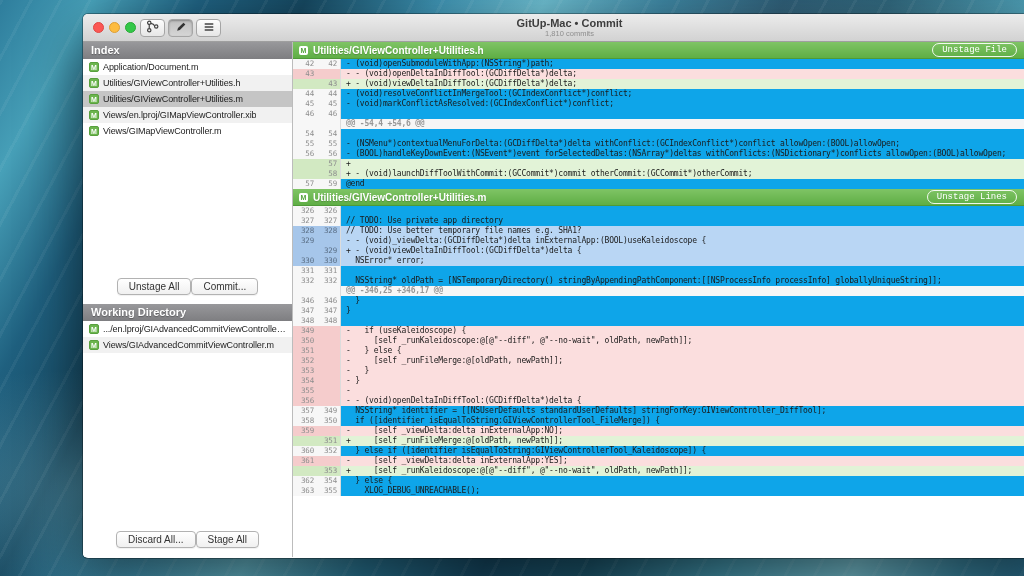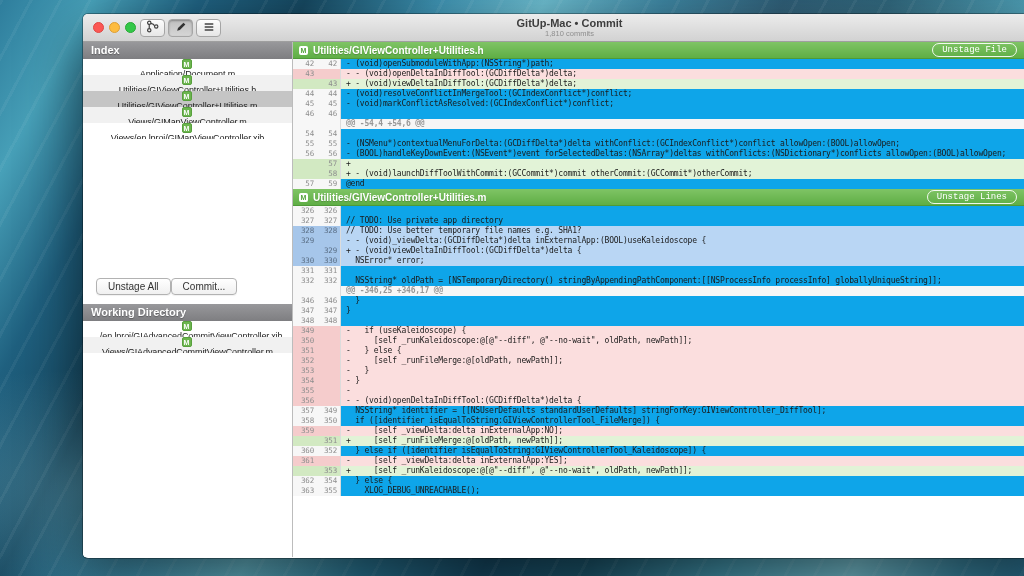--- a/index.html
+++ b/index.html
@@ -54,31 +54,31 @@
   .content { display:flex; height:515px; background:#fff; }
   .sidebar { width:210px; flex:none; display:flex; flex-direction:column; border-right:1px solid #bcbcbc; background:#fff; }
   .section-index { height:262px; display:flex; flex-direction:column; }
   .section-wd { flex:1; display:flex; flex-direction:column; }
   .section-header {
     height:17px; flex:none; background:linear-gradient(#98989b,#7e7e81);
     color:#fff; font-size:11px; font-weight:bold; line-height:17px;
     padding-left:8px; text-shadow:0 1px 1px rgba(0,0,0,0.3);
   }
   .file-list { flex:none; }
-  .file-row { height:16px; display:flex; align-items:center; padding:0 4px; white-space:nowrap; overflow:hidden;flex-direction:column; }
+  .file-row { height:16px; display:flex; align-items:center; padding:0 4px; white-space:nowrap; overflow:hidden; }
   .file-row:nth-child(even) { background:#f1f1f1; }
   .file-row.selected { background:#c5c5c5; }
   .status-icon {
     width:10px; height:10px; flex:none; margin:0 4px 0 2px; border-radius:2px;
     background:#6cb54e; border:1px solid #58a03d; color:#fff;
     font-size:7px; font-weight:bold; line-height:9px; text-align:center;
   }
   .file-name { font-size:9px; color:#222; overflow:hidden; text-overflow:ellipsis; letter-spacing:-0.1px; }
   .side-spacer { flex:1; }
-  .btn-row { display:flex; justify-content:flex-start; padding:0 13px 9px 13px; flex:none; }
+  .btn-row { display:flex; justify-content:center; padding:0 13px 9px 13px; flex:none; }
   .side-btn {
     font-family:"Liberation Sans",sans-serif; font-size:10px; color:#333;
     background:linear-gradient(#ffffff,#f0f0f0); border:1px solid #b2b2b2; border-radius:4px;
     padding:2px 11px; box-shadow:0 1px 1px rgba(0,0,0,0.06);
   }
 
   
   .diff-pane { flex:1; position:relative; overflow:hidden; background:#fff; }
   .diff-scroll { position:absolute; inset:0 13px 0 0; overflow:hidden; }
   .diff-header {
@@ -175,25 +175,25 @@
               <div class="file-row">
                 <span class="status-icon">M</span>
                 <span class="file-name">Utilities/GIViewController+Utilities.h</span>
               </div>
               <div class="file-row selected">
                 <span class="status-icon">M</span>
                 <span class="file-name">Utilities/GIViewController+Utilities.m</span>
               </div>
               <div class="file-row">
                 <span class="status-icon">M</span>
+                <span class="file-name">Views/en.lproj/GIMapViewController.xib</span>
+              </div>
+              <div class="file-row">
+                <span class="status-icon">M</span>
                 <span class="file-name">Views/GIMapViewController.m</span>
-              </div>
-              <div class="file-row">
-                <span class="status-icon">M</span>
-                <span class="file-name">Views/en.lproj/GIMapViewController.xib</span>
               </div>
             </div>
           <div class="side-spacer"></div>
           <div class="btn-row">
             <button class="side-btn">Unstage All</button>
             <button class="side-btn">Commit...</button>
           </div>
         </div>
         <div class="section-wd">
           <div class="section-header">Working Directory</div>
@@ -201,20 +201,24 @@
               <div class="file-row">
                 <span class="status-icon">M</span>
                 <span class="file-name">.../en.lproj/GIAdvancedCommitViewController.xib</span>
               </div>
               <div class="file-row">
                 <span class="status-icon">M</span>
                 <span class="file-name">Views/GIAdvancedCommitViewController.m</span>
               </div>
             </div>
           <div class="side-spacer"></div>
+          <div class="btn-row">
+            <button class="side-btn">Discard All...</button>
+            <button class="side-btn">Stage All</button>
+          </div>
         </div>
       </div>
 
       <div class="diff-pane">
         <div class="diff-scroll">
 
           <div class="diff-header">
             <span class="dfile-icon">M</span>
             <span class="dfile-name">Utilities/GIViewController+Utilities.h</span>
             <button class="hdr-btn">Unstage File</button>

